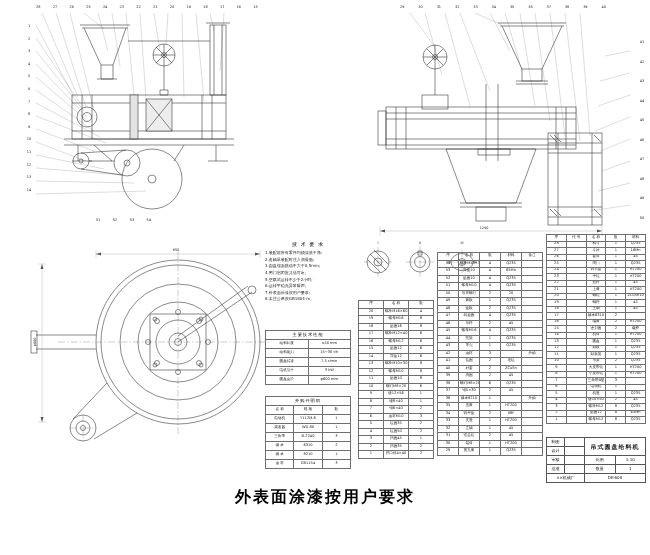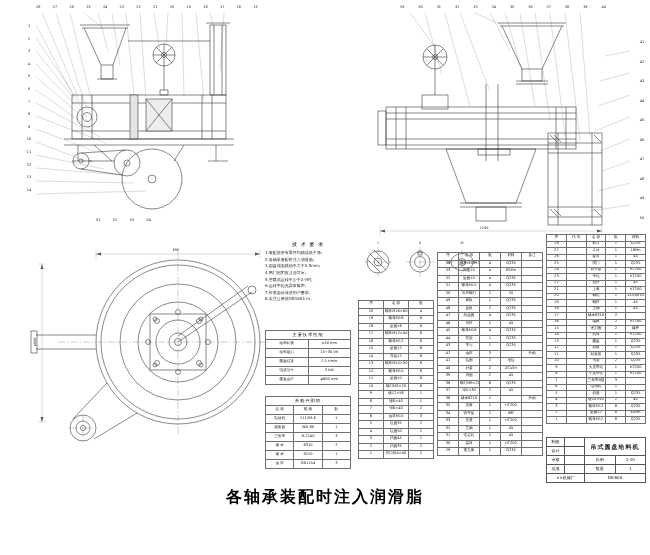--- a/index.html
+++ b/index.html
@@ -903,13 +903,13 @@
     <td>数量</td>
     <td>1</td>
   </tr>
   <tr>
     <td colspan="2">××机械厂</td>
     <td colspan="2">DK-600</td>
   </tr>
 </tbody>
   </table>
 
-<div class="caption">各轴承装配时注入润滑脂</div>
+<div class="caption">外表面涂漆按用户要求</div>
 
 </body></html>

